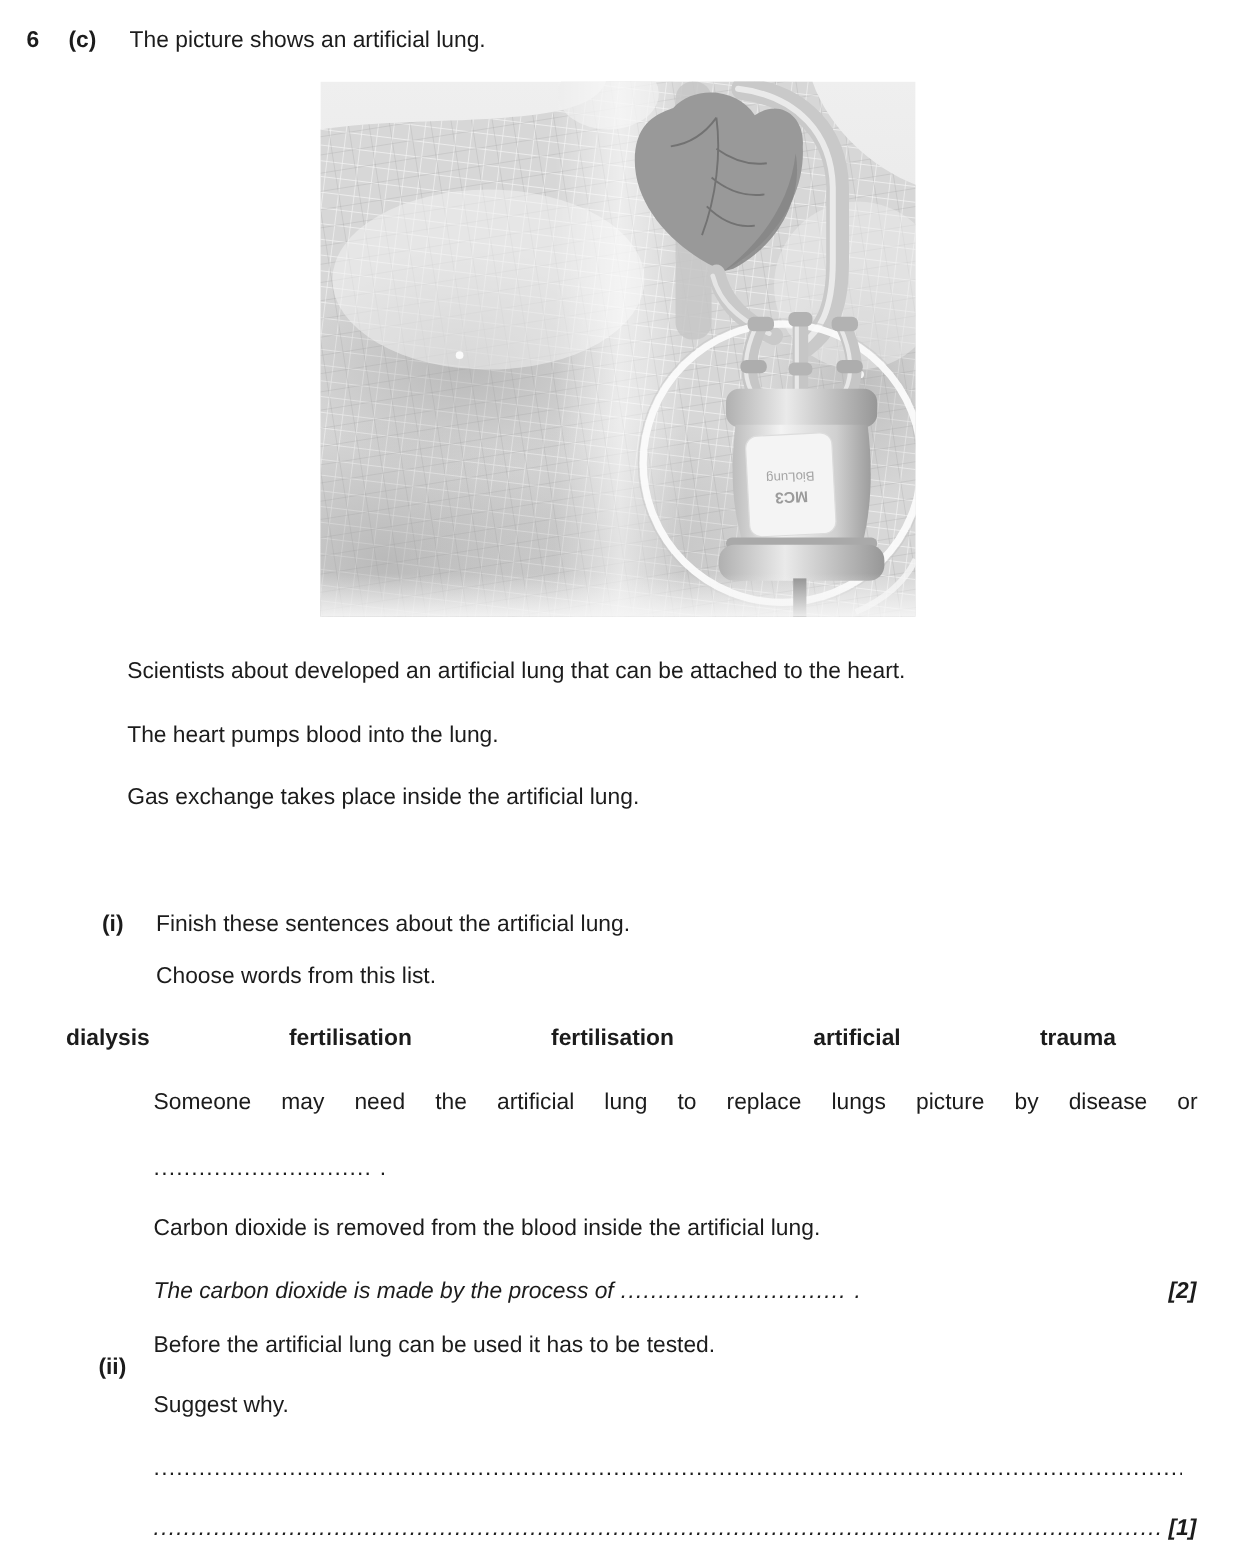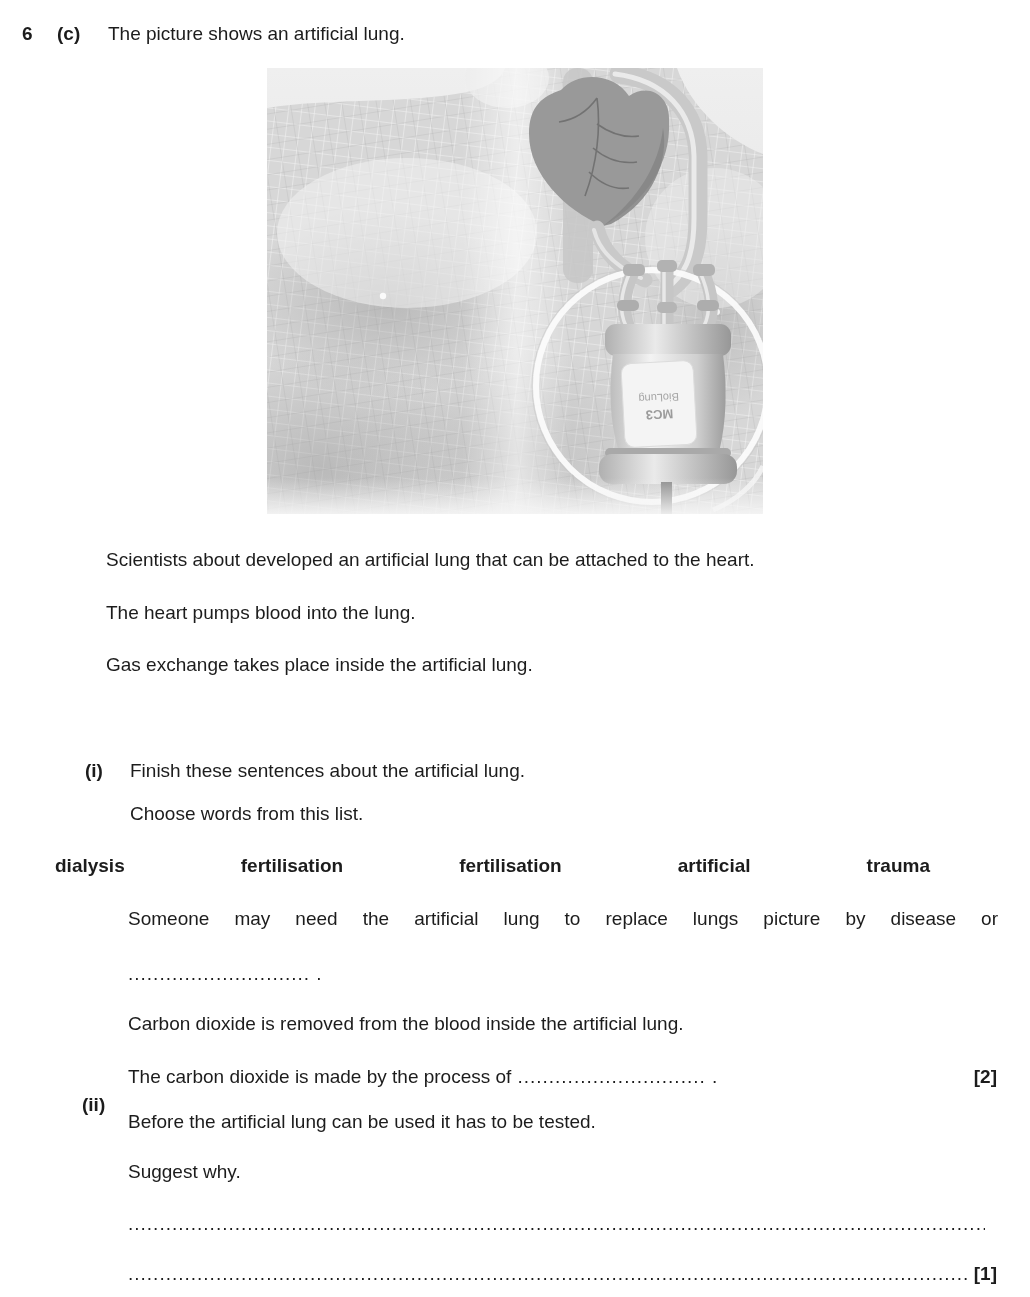--- a/index.html
+++ b/index.html
@@ -24,21 +24,21 @@
     white-space: normal;
     text-align: justify;
     text-align-last: justify;
   }
   .dotted { letter-spacing: 1px; }
   .dotfill {
     overflow: hidden;
     letter-spacing: 1px;
     white-space: nowrap;
   }
-  .flexline { display: flex; align-items: flex-start; }
+  .flexline { display: flex; align-items: flex-start; font-style: italic; }
   .flexline .marks { margin-left: auto; font-weight: bold; }
   .gapdots { margin-left: 6px; }
   #figure-box { position: absolute; left: 267px; top: 68px; width: 496px; height: 446px; }
 </style>
 </head>
 <body>
 
 <div id="page">
 
   <div class="abs bold" style="left:22px; top:22px;">6</div>
@@ -180,21 +180,21 @@
   <div class="abs dotted" style="left:128px; top:962px;">............................. .</div>
 
   <div class="abs" style="left:128px; top:1012px;">Carbon dioxide is removed from the blood inside the artificial lung.</div>
 
   <div class="abs flexline" style="left:128px; top:1065px; width:869px;">
     <span>The carbon dioxide is made by the process of</span>
     <span class="dotted gapdots">.............................. .</span>
     <span class="marks">[2]</span>
   </div>
 
-  <div class="abs bold" style="left:82px; top:1093px;">(ii)</div>
+  <div class="abs bold" style="left:82px; top:1128px;">(ii)</div>
   <div class="abs" style="left:128px; top:1110px;">Before the artificial lung can be used it has to be tested.</div>
   <div class="abs" style="left:128px; top:1160px;">Suggest why.</div>
 
   <div class="abs dotfill" style="left:128px; top:1212px; width:857px;">..............................................................................................................................................................................................................................</div>
 
   <div class="abs flexline" style="left:128px; top:1262px; width:869px;">
     <span class="dotfill" style="flex:1 1 auto; margin-right:5px;">..............................................................................................................................................................................................................................</span>
     <span class="marks">[1]</span>
   </div>
 

